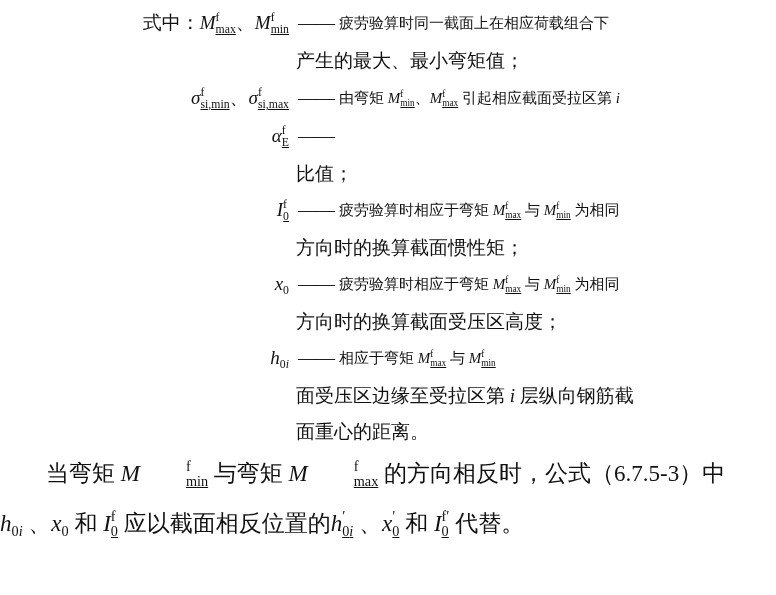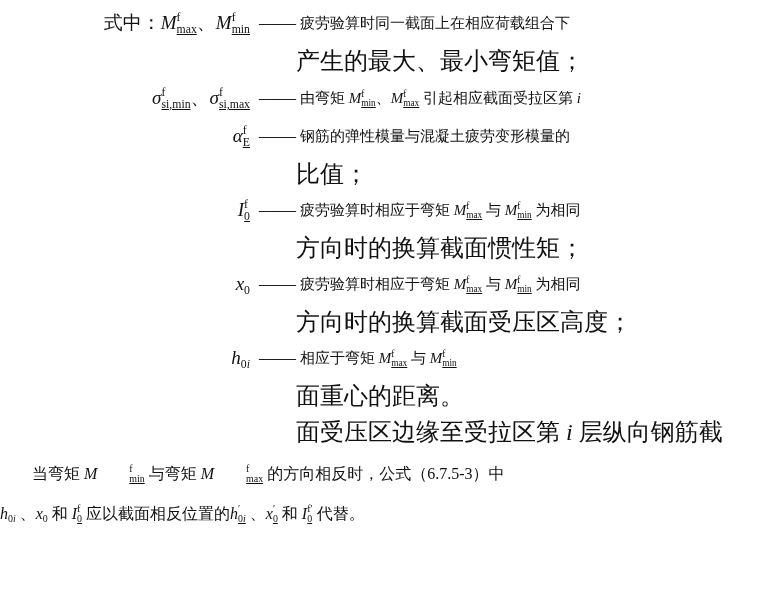--- a/index.html
+++ b/index.html
@@ -48,20 +48,21 @@
   
   .deflist {
     position: relative;
     margin: 0;
     padding: 0;
   }
   .defrow {
     display: flex;
     align-items: flex-end;
     margin-bottom: 2px;
+    margin-left: 39px;
   }
   .sym {
     width: 250px;
     min-width: 250px;
     text-align: right;
     padding-right: 4px;
     font-size: 19px;
     line-height: 36px;
     white-space: nowrap;
   }
@@ -73,31 +74,31 @@
     line-height: 36px;
     letter-spacing: -1px;
   }
   .desc {
     font-size: 15px;
     line-height: 36px;
     flex: 1;
   }
   .cont {
     margin-left: 296px;
-    font-size: 24px;
+    font-size: 19px;
     line-height: 36px;
   }
 
   .lead {
     font-size: 19px;
     line-height: 36px;
   }
 
   .para {
-    font-size: 16px;
+    font-size: 23px;
     line-height: 36px;
     margin-top: 6px;
   }
   .indent2 { text-indent: 2em; }
 
   .row-top { margin-top: 4px; }
 </style>
 </head>
 <body>
 
@@ -122,21 +123,20 @@
       <div class="desc">
         <span>由弯矩 </span><span class="mi">M</span><span class="sbsp"><span class="top">f</span><span class="bot">min</span></span><span class="cn">、</span><span class="mi">M</span><span class="sbsp"><span class="top">f</span><span class="bot">max</span></span><span> 引起相应截面受拉区第 </span><span class="mi">i</span>
       </div>
     </div>
 
     <div class="defrow">
       <div class="sym">
         <span class="mi">α</span><span class="sbsp"><span class="top">f</span><span class="bot">E</span></span>
       </div>
       <div class="dash">——</div>
-      <div class="desc">钢筋的弹性模量与混凝土疲劳变形模量的</div>
     </div>
     <div class="cont">比值；</div>
 
     <div class="defrow">
       <div class="sym">
         <span class="mi">I</span><span class="sbsp"><span class="top">f</span><span class="bot">0</span></span>
       </div>
       <div class="dash">——</div>
       <div class="desc">
         <span>疲劳验算时相应于弯矩 </span><span class="mi">M</span><span class="sbsp"><span class="top">f</span><span class="bot">max</span></span><span> 与 </span><span class="mi">M</span><span class="sbsp"><span class="top">f</span><span class="bot">min</span></span><span> 为相同</span>
@@ -157,26 +157,26 @@
 
     <div class="defrow">
       <div class="sym">
         <span class="mi">h</span><sub class="s"><span class="mup">0</span><span class="mi">i</span></sub>
       </div>
       <div class="dash">——</div>
       <div class="desc">
         <span>相应于弯矩 </span><span class="mi">M</span><span class="sbsp"><span class="top">f</span><span class="bot">max</span></span><span> 与 </span><span class="mi">M</span><span class="sbsp"><span class="top">f</span><span class="bot">min</span></span>
       </div>
     </div>
-    <div class="cont">面重心的距离。</div>
     <div class="cont">
       <span>面受压区边缘至受拉区第 </span><span class="mi">i</span><span> 层纵向钢筋截</span>
     </div>
+    <div class="cont">面重心的距离。</div>
   </div>
 
   <div class="para indent2">
     <span>当弯矩 </span><span class="mi">M</span><span class="sbsp"><span class="top">f</span><span class="bot">min</span></span><span> 与弯矩 </span><span class="mi">M</span><span class="sbsp"><span class="top">f</span><span class="bot">max</span></span><span> 的方向相反时，公式（6.7.5-3）中</span>
   </div>
-  <div class="para" style="margin-top:4px">
+  <div class="para" style="margin-top:14px">
     <span class="mi">h</span><sub class="s"><span class="mup">0</span><span class="mi">i</span></sub><span> 、</span><span class="mi">x</span><sub class="s">0</sub><span> 和 </span><span class="mi">I</span><span class="sbsp"><span class="top">f</span><span class="bot">0</span></span><span> 应以截面相反位置的</span><span class="mi">h</span><span class="sbsp"><span class="top">′</span><span class="bot">0<span class="mi">i</span></span></span><span> 、</span><span class="mi">x</span><span class="sbsp"><span class="top">′</span><span class="bot">0</span></span><span> 和 </span><span class="mi">I</span><span class="sbsp"><span class="top">f′</span><span class="bot">0</span></span><span> 代替。</span>
   </div>
 
 </div>
 
 </body></html>

